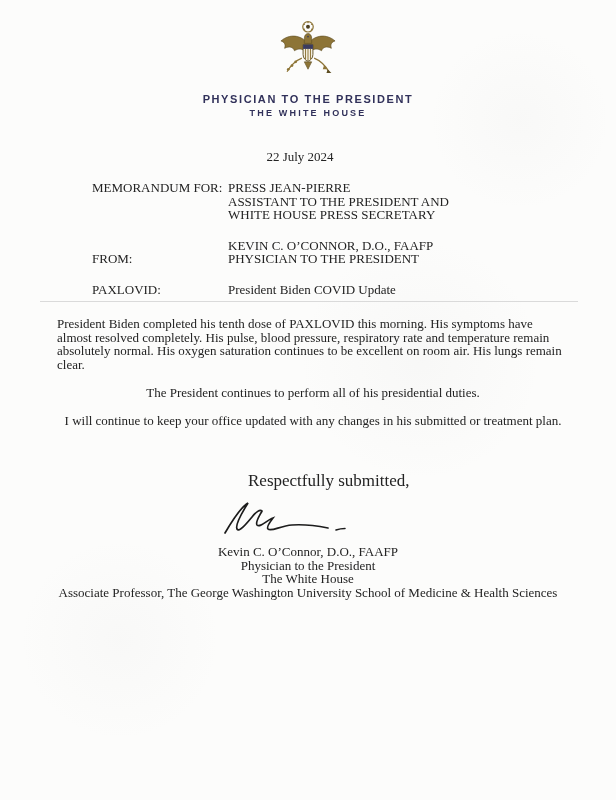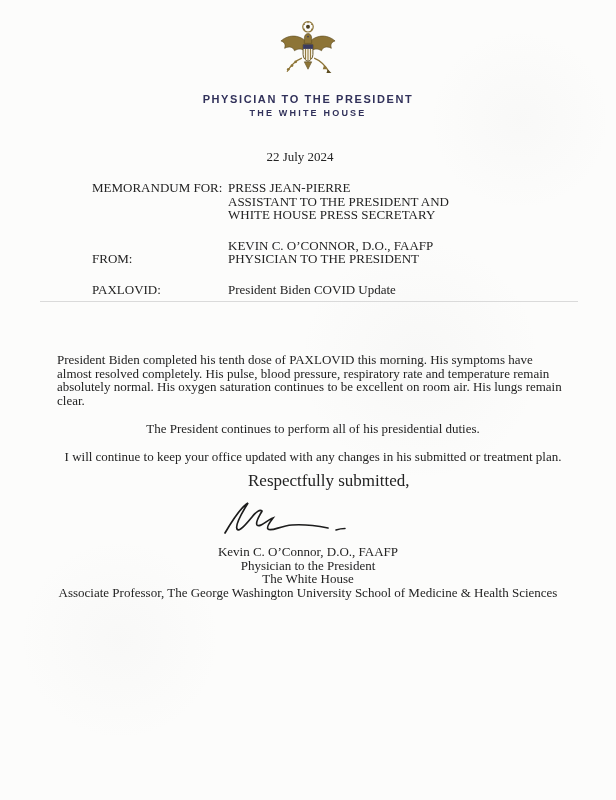--- a/index.html
+++ b/index.html
@@ -82,21 +82,20 @@
   }
 
   
   .body-text {
     position: absolute;
     top: 317px;
     left: 57px;
     width: 512px;
     font-size: 13px;
     line-height: 13.7px;
-    margin-top: 36px;
   }
   .body-text p + p { margin-top: 14px; text-align: center; }
   .body-text .p1 { margin-bottom: 3px; }
 
   
   .salutation {
     position: absolute;
     top: 471px;
     left: 248px;
     font-size: 17px;

